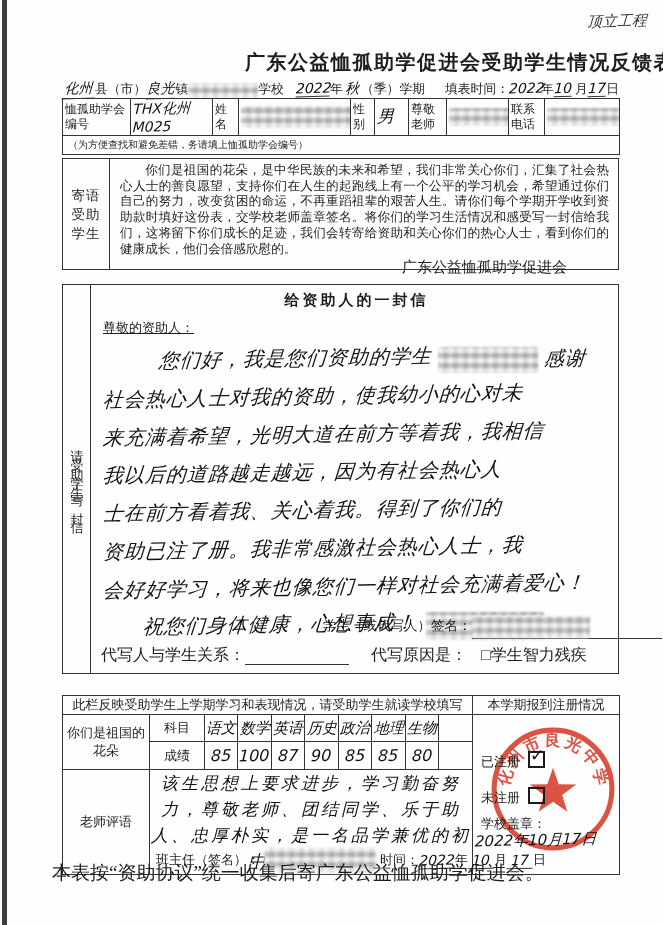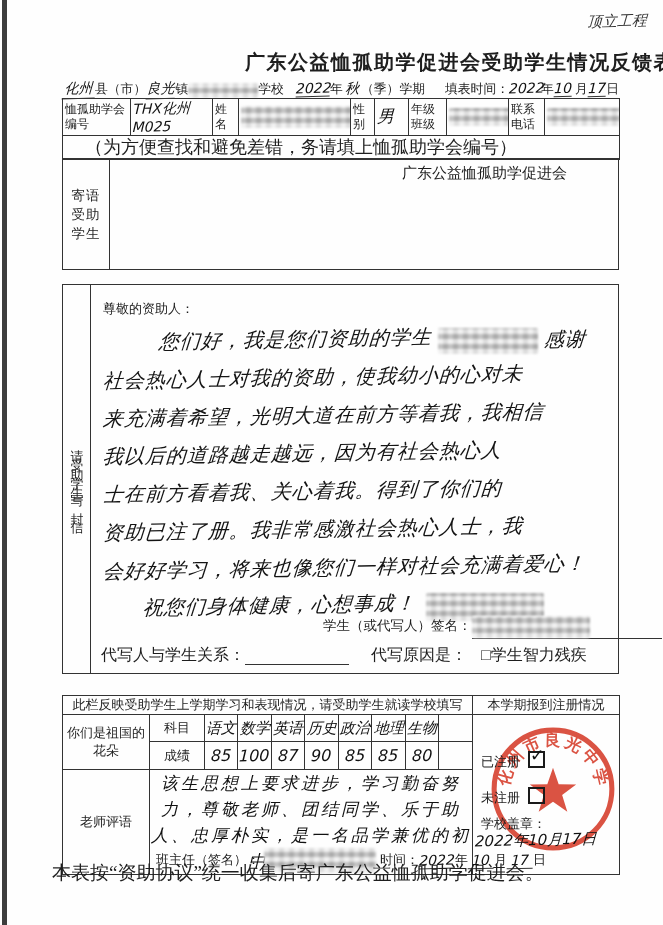--- a/index.html
+++ b/index.html
@@ -37,40 +37,40 @@
       white-space:nowrap;display:flex;align-items:baseline;}
   .header-line .hw{font-size:14px;}
   .gap12{margin-left:12px;} .gap20{margin-left:20px;}
 
   
   table{border-collapse:collapse;table-layout:fixed;}
   .info-table{position:absolute;top:98px;left:62px;width:557px;}
   .info-table td{border:1.4px solid #333;font-size:12px;text-align:left;
       padding:0 2px;line-height:1.25;overflow:hidden;}
   .info-table tr.main td{height:36px;}
-  .info-table td.note-cell{height:18px;text-align:left;font-size:18px;padding-left:22px;}
+  .info-table td.note-cell{height:18px;text-align:left;font-size:10px;padding-left:5px;}
   .info-table .hw{font-size:14px;}
 
   
   .message-box{position:absolute;top:158px;left:62px;width:557px;height:112px;
       border:1.5px solid #333;display:flex;box-sizing:border-box;}
   .msg-label{width:46px;border-right:1.4px solid #333;display:flex;align-items:center;justify-content:center;}
   .msg-label div{width:30px;font-size:13.5px;line-height:19px;text-align:center;letter-spacing:1px;}
   .msg-content{flex:1;padding:4px 9px 2px 10px;}
   .msg-body{font-size:12.6px;line-height:15.7px;text-align:justify;text-indent:2em;margin:0;}
   .msg-sign{text-align:right;font-size:15px;padding-right:42px;margin-top:1px;}
 
   
   .letter-box{position:absolute;top:284px;left:62px;width:557px;height:390px;
       border:1.5px solid #333;display:flex;box-sizing:border-box;}
   .letter-side{width:27px;border-right:1.4px solid #333;display:flex;align-items:center;justify-content:center;}
   .letter-side div{writing-mode:vertical-lr;font-size:13px;letter-spacing:9px;}
   .letter-main{flex:1;position:relative;padding:6px 8px 0 12px;}
   .letter-title{text-align:center;font-weight:bold;font-size:15px;letter-spacing:3px;}
-  .letter-salutation{font-size:13px;margin-top:9px;}
+  .letter-salutation{font-size:13px;margin-top:9px;text-decoration:underline;}
   .letter-lines{margin-top:2px;font-size:20px;line-height:38px;white-space:nowrap;}
   .hwl{font-family:"DejaVu Sans","Liberation Sans",sans-serif;font-style:italic;color:#141414;
       letter-spacing:1px;display:inline-block;transform:rotate(-1deg) skewX(-5deg);}
   .l-line.first{padding-left:56px;}
   .l-line.last{padding-left:40px;}
   .sign-line{position:absolute;left:232px;bottom:34px;font-size:13.5px;white-space:nowrap;}
   .sign-line .u{width:190px;text-align:left;}
   .proxy-line{position:absolute;left:10px;bottom:7px;width:535px;font-size:16px;
       display:flex;align-items:baseline;white-space:nowrap;}
   .proxy-line .u{width:104px;margin-right:22px;}
@@ -146,45 +146,47 @@
         <col style="width:75px">
     </colgroup>
     <tbody>
         <tr class="main">
       <td>恤孤助学会编号</td>
       <td><span class="hw">THX化州M025</span></td>
       <td>姓名</td>
       <td><span class="redact r-name"></span></td>
       <td>性别</td>
       <td><span class="hw" style="font-size:17px;">男</span></td>
-      <td>年级班级</td>
+      <td>尊敬老师</td>
       <td><span class="redact r-class"></span></td>
       <td>联系电话</td>
       <td><span class="redact r-phone"></span></td>
     </tr>
     <tr>
       <td class="note-cell" colspan="10">（为方便查找和避免差错，务请填上恤孤助学会编号）</td>
     </tr>
   </tbody>
     </table>
 
   <div class="message-box">
     <div class="msg-label">
       <div>寄语受助学生</div>
     </div>
     <div class="msg-content">
+      <p class="msg-body">你们是祖国的花朵，是中华民族的未来和希望，我们非常关心你们，汇集了社会热心人士的善良愿望，支持你们在人生的起跑线上有一个公平的学习机会，希望通过你们自己的努力，改变贫困的命运，不再重蹈祖辈的艰苦人生。请你们每个学期开学收到资助款时填好这份表，交学校老师盖章签名。将你们的学习生活情况和感受写一封信给我们，这将留下你们成长的足迹，我们会转寄给资助和关心你们的热心人士，看到你们的健康成长，他们会倍感欣慰的。</p>
       <div class="msg-sign">广东公益恤孤助学促进会</div>
     </div>
   </div>
 
   <div class="letter-box">
     <div class="letter-side">
       <div>请受助学生写一封信</div>
     </div>
     <div class="letter-main">
+      <div class="letter-title">给资助人的一封信</div>
       <div class="letter-salutation">尊敬的资助人：</div>
       <div class="letter-lines">
         <div class="l-line first">
           <span class="hwl">您们好，我是您们资助的学生</span><span class="redact r-lname"></span><span class="hwl">感谢</span>
         </div>
         <div class="l-line"><span class="hwl">社会热心人士对我的资助，使我幼小的心对未</span></div>
         <div class="l-line"><span class="hwl">来充满着希望，光明大道在前方等着我，我相信</span></div>
         <div class="l-line"><span class="hwl">我以后的道路越走越远，因为有社会热心人</span></div>
         <div class="l-line"><span class="hwl">士在前方看着我、关心着我。得到了你们的</span></div>
         <div class="l-line"><span class="hwl">资助已注了册。我非常感激社会热心人士，我</span></div>

